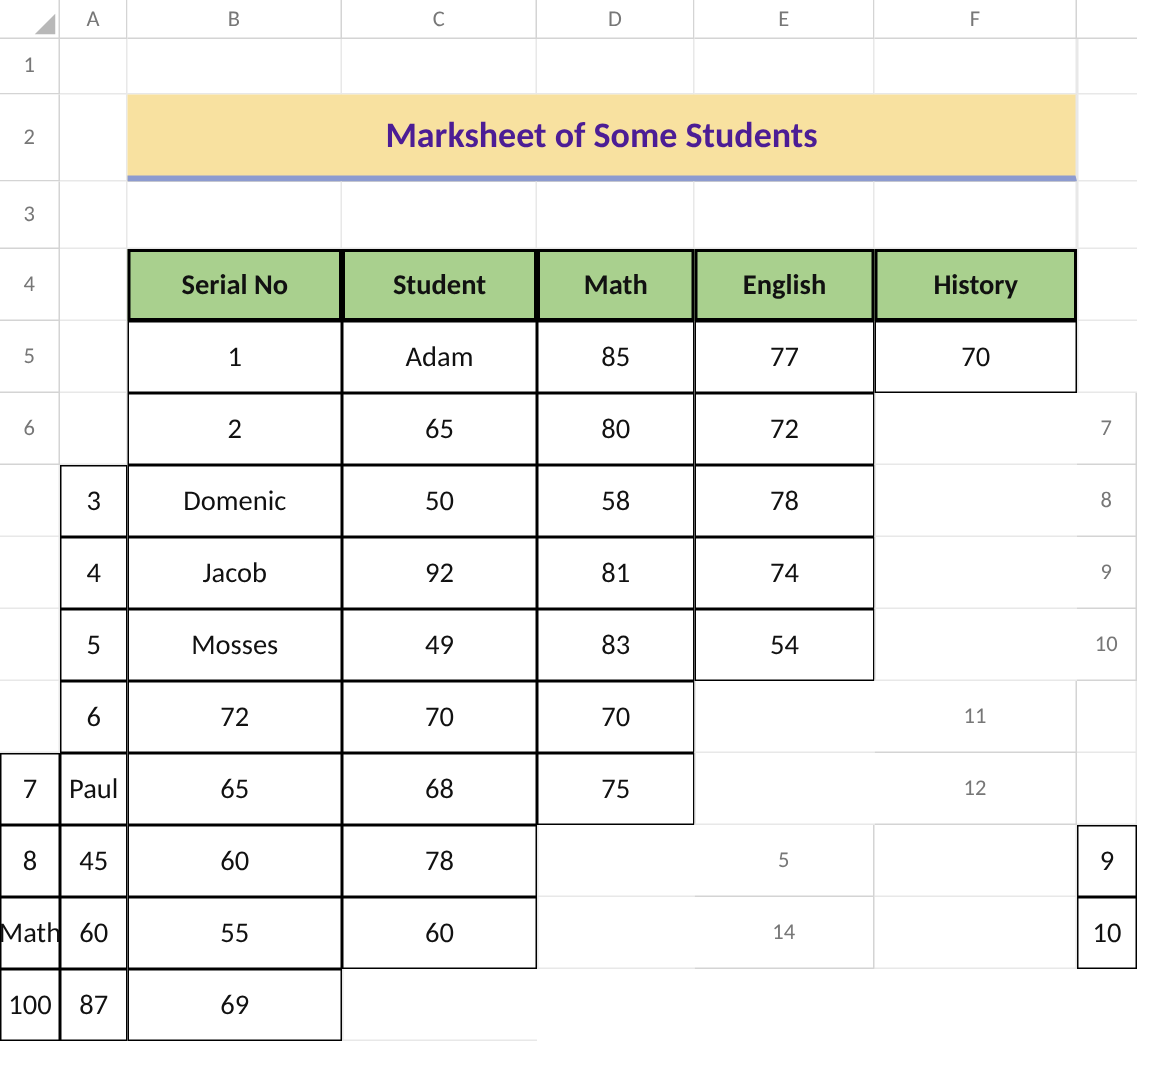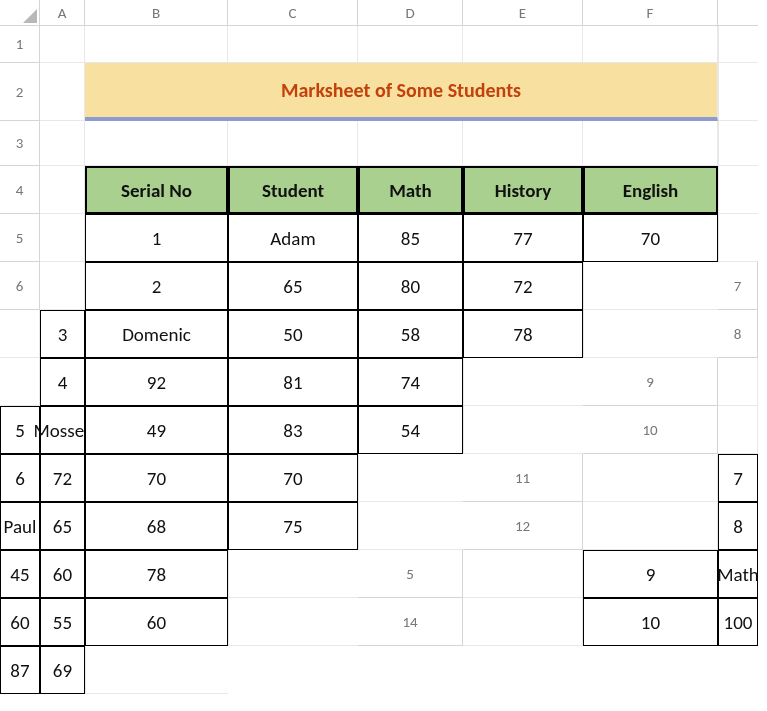--- a/index.html
+++ b/index.html
@@ -41,22 +41,22 @@
   .cell {
     border-right: 1px solid #e8e8e8;
     border-bottom: 1px solid #e8e8e8;
     display: flex;
     align-items: center;
     justify-content: center;
   }
   .title-cell {
     background: #f8e1a0;
     font-weight: bold;
-    font-size: 20px;
-    color: #c2410c;
+    font-size: 24px;
+    color: #4c1d95;
     border-bottom: 4px solid #8d9bcf;
   }
   .tbl-header-cell {
     background: #a9d08e;
     font-weight: bold;
     font-size: 19px;
     color: #111;
     border: 2px solid #000;
     text-align: right;
   }
@@ -104,22 +104,22 @@
     <div class="cell"></div>
     <div class="cell"></div>
     <div class="cell"></div>
     <div class="cell"></div>
     <div class="cell edge-right" style="border-right: none;"></div>
     <div class="row-header">4</div>
     <div class="cell"></div>
     <div class="cell tbl-header-cell">Serial No</div>
     <div class="cell tbl-header-cell">Student</div>
     <div class="cell tbl-header-cell">Math</div>
+    <div class="cell tbl-header-cell">English</div>
     <div class="cell tbl-header-cell">History</div>
-    <div class="cell tbl-header-cell">English</div>
     <div class="cell edge-right" style="border-right: none;"></div>
     <div class="row-header">5</div>
     <div class="cell"></div>
     <div class="cell tbl-cell">1</div>
     <div class="cell tbl-cell">Adam</div>
     <div class="cell tbl-cell">85</div>
     <div class="cell tbl-cell">77</div>
     <div class="cell tbl-cell">70</div>
     <div class="cell edge-right" style="border-right: none;"></div>
     <div class="row-header">6</div>
@@ -133,20 +133,21 @@
     <div class="cell"></div>
     <div class="cell tbl-cell">3</div>
     <div class="cell tbl-cell">Domenic</div>
     <div class="cell tbl-cell">50</div>
     <div class="cell tbl-cell">58</div>
     <div class="cell tbl-cell">78</div>
     <div class="cell edge-right" style="border-right: none;"></div>
     <div class="row-header">8</div>
     <div class="cell"></div>
     <div class="cell tbl-cell">4</div>
+    <div class="cell tbl-cell">Jacob</div>
     <div class="cell tbl-cell">92</div>
     <div class="cell tbl-cell">81</div>
     <div class="cell tbl-cell">74</div>
     <div class="cell edge-right" style="border-right: none;"></div>
     <div class="row-header">9</div>
     <div class="cell"></div>
     <div class="cell tbl-cell">5</div>
     <div class="cell tbl-cell">Mosses</div>
     <div class="cell tbl-cell">49</div>
     <div class="cell tbl-cell">83</div>

